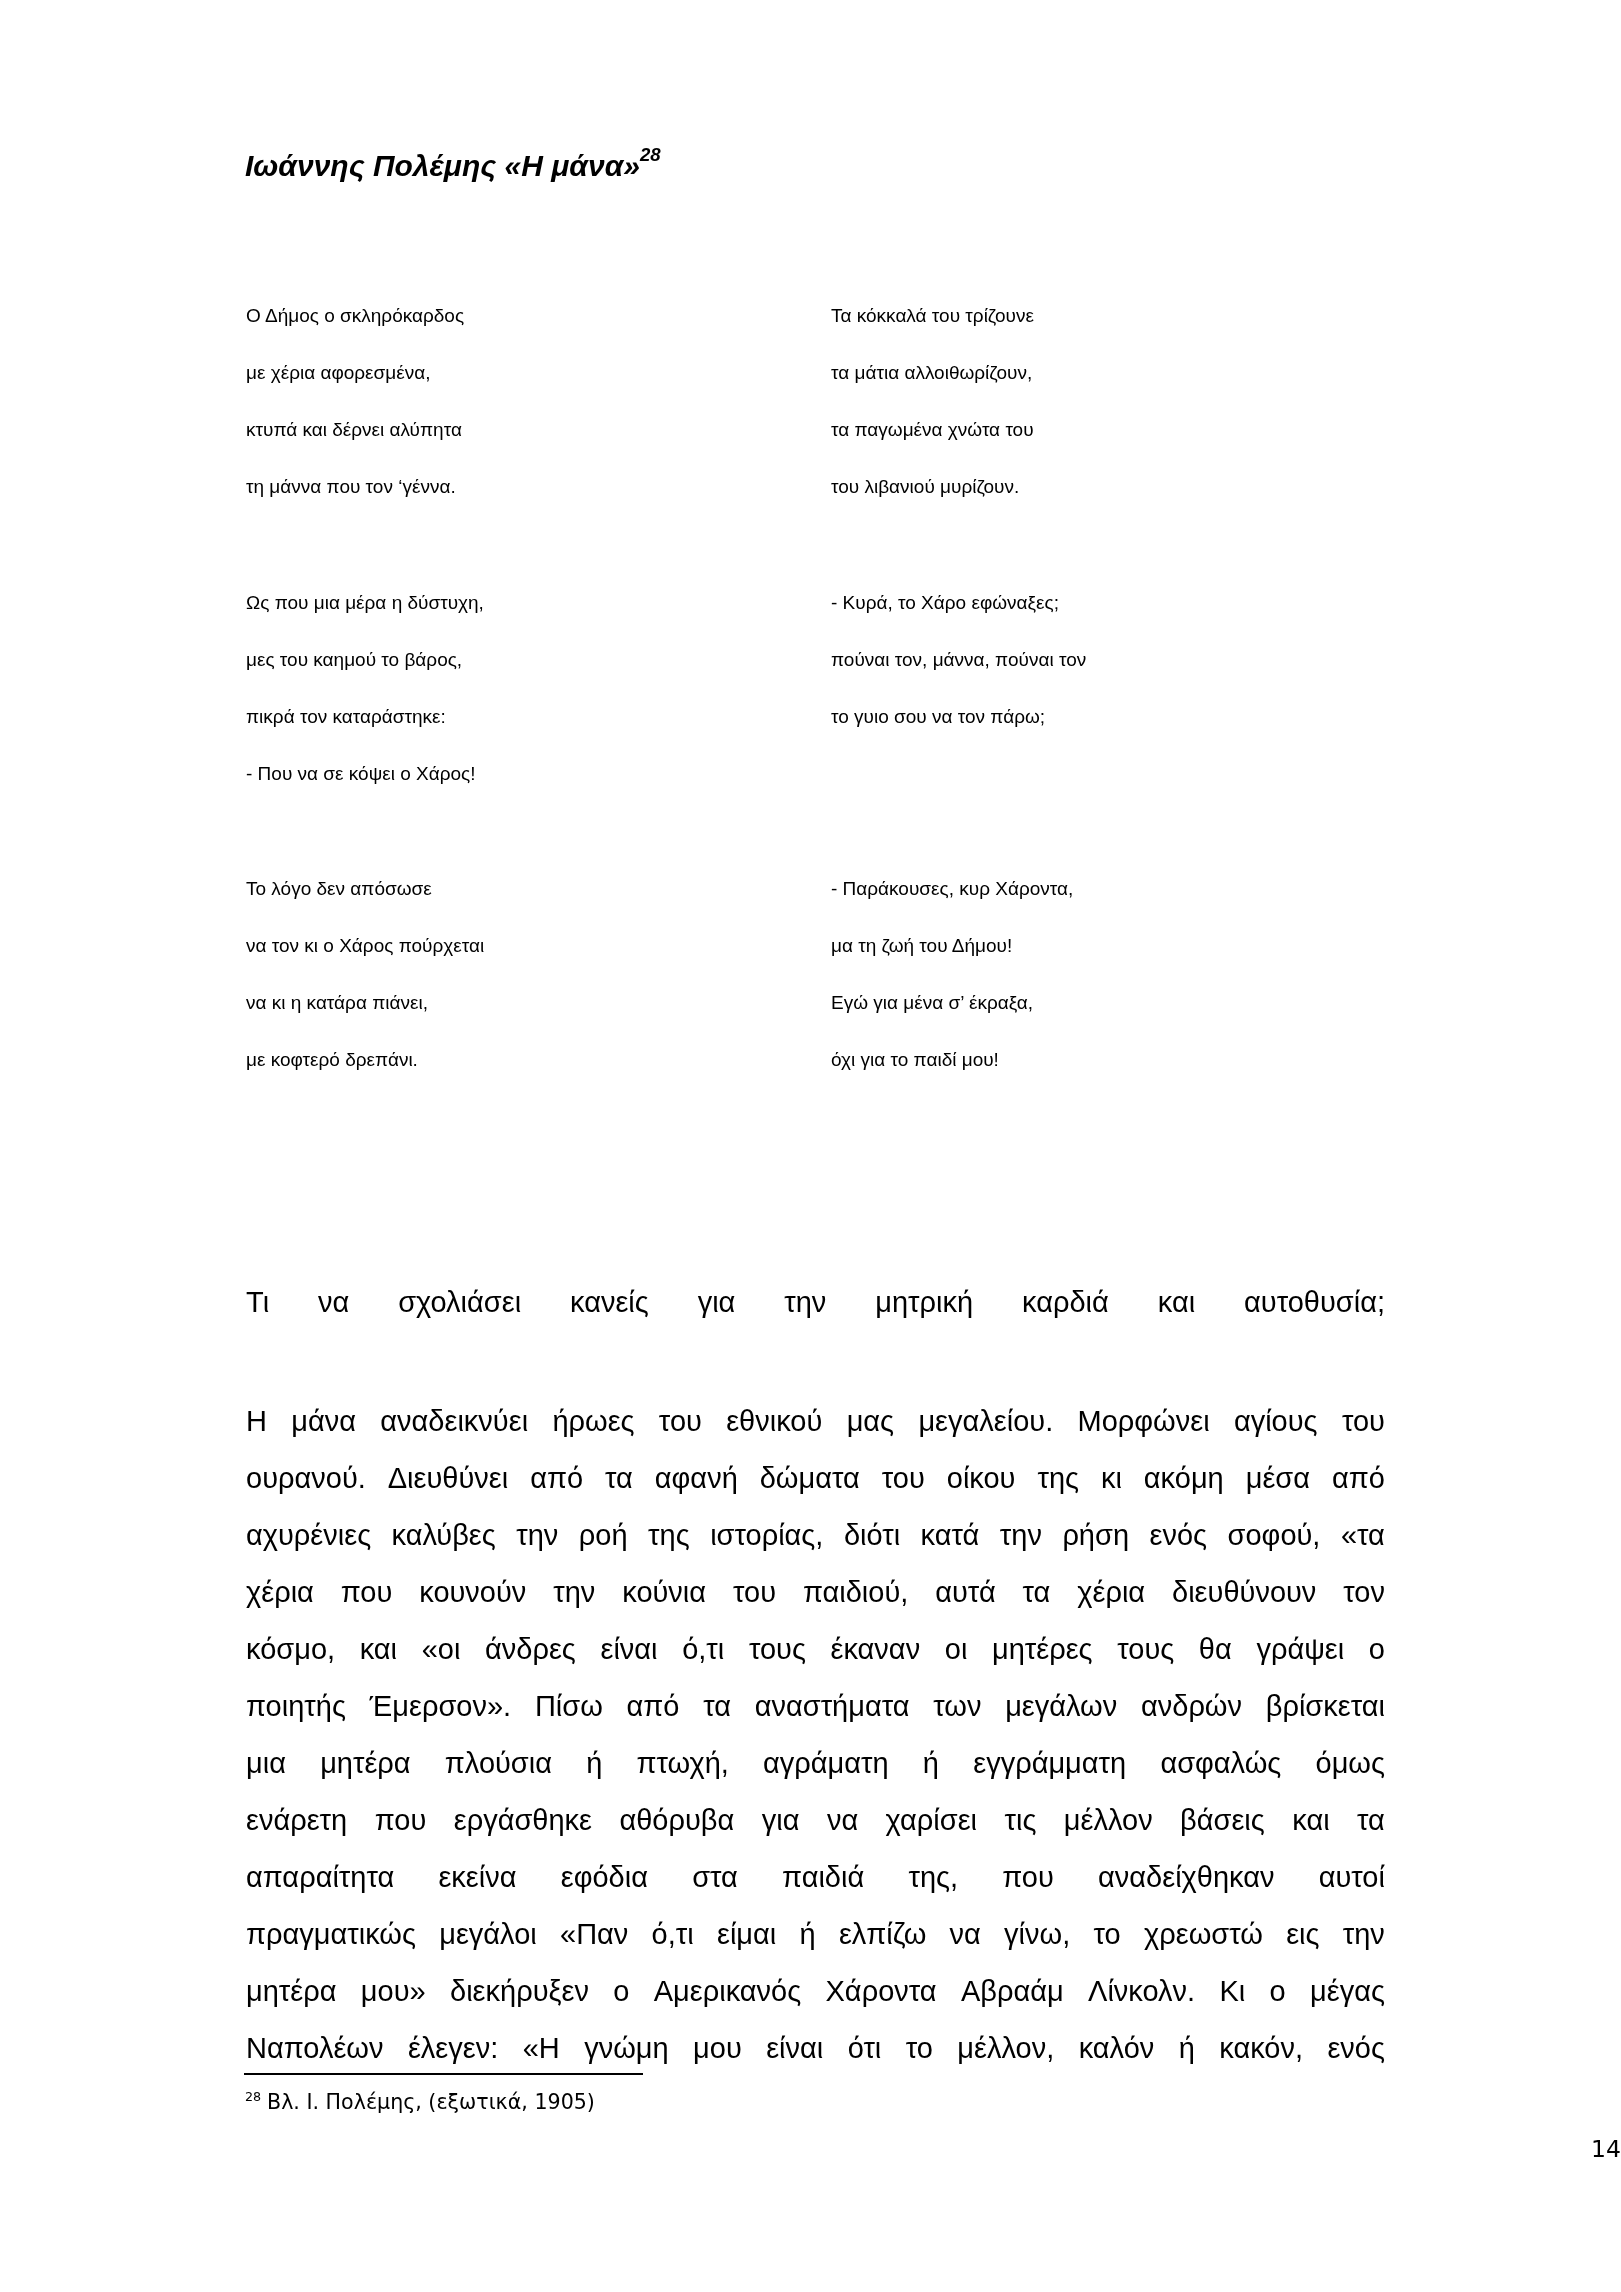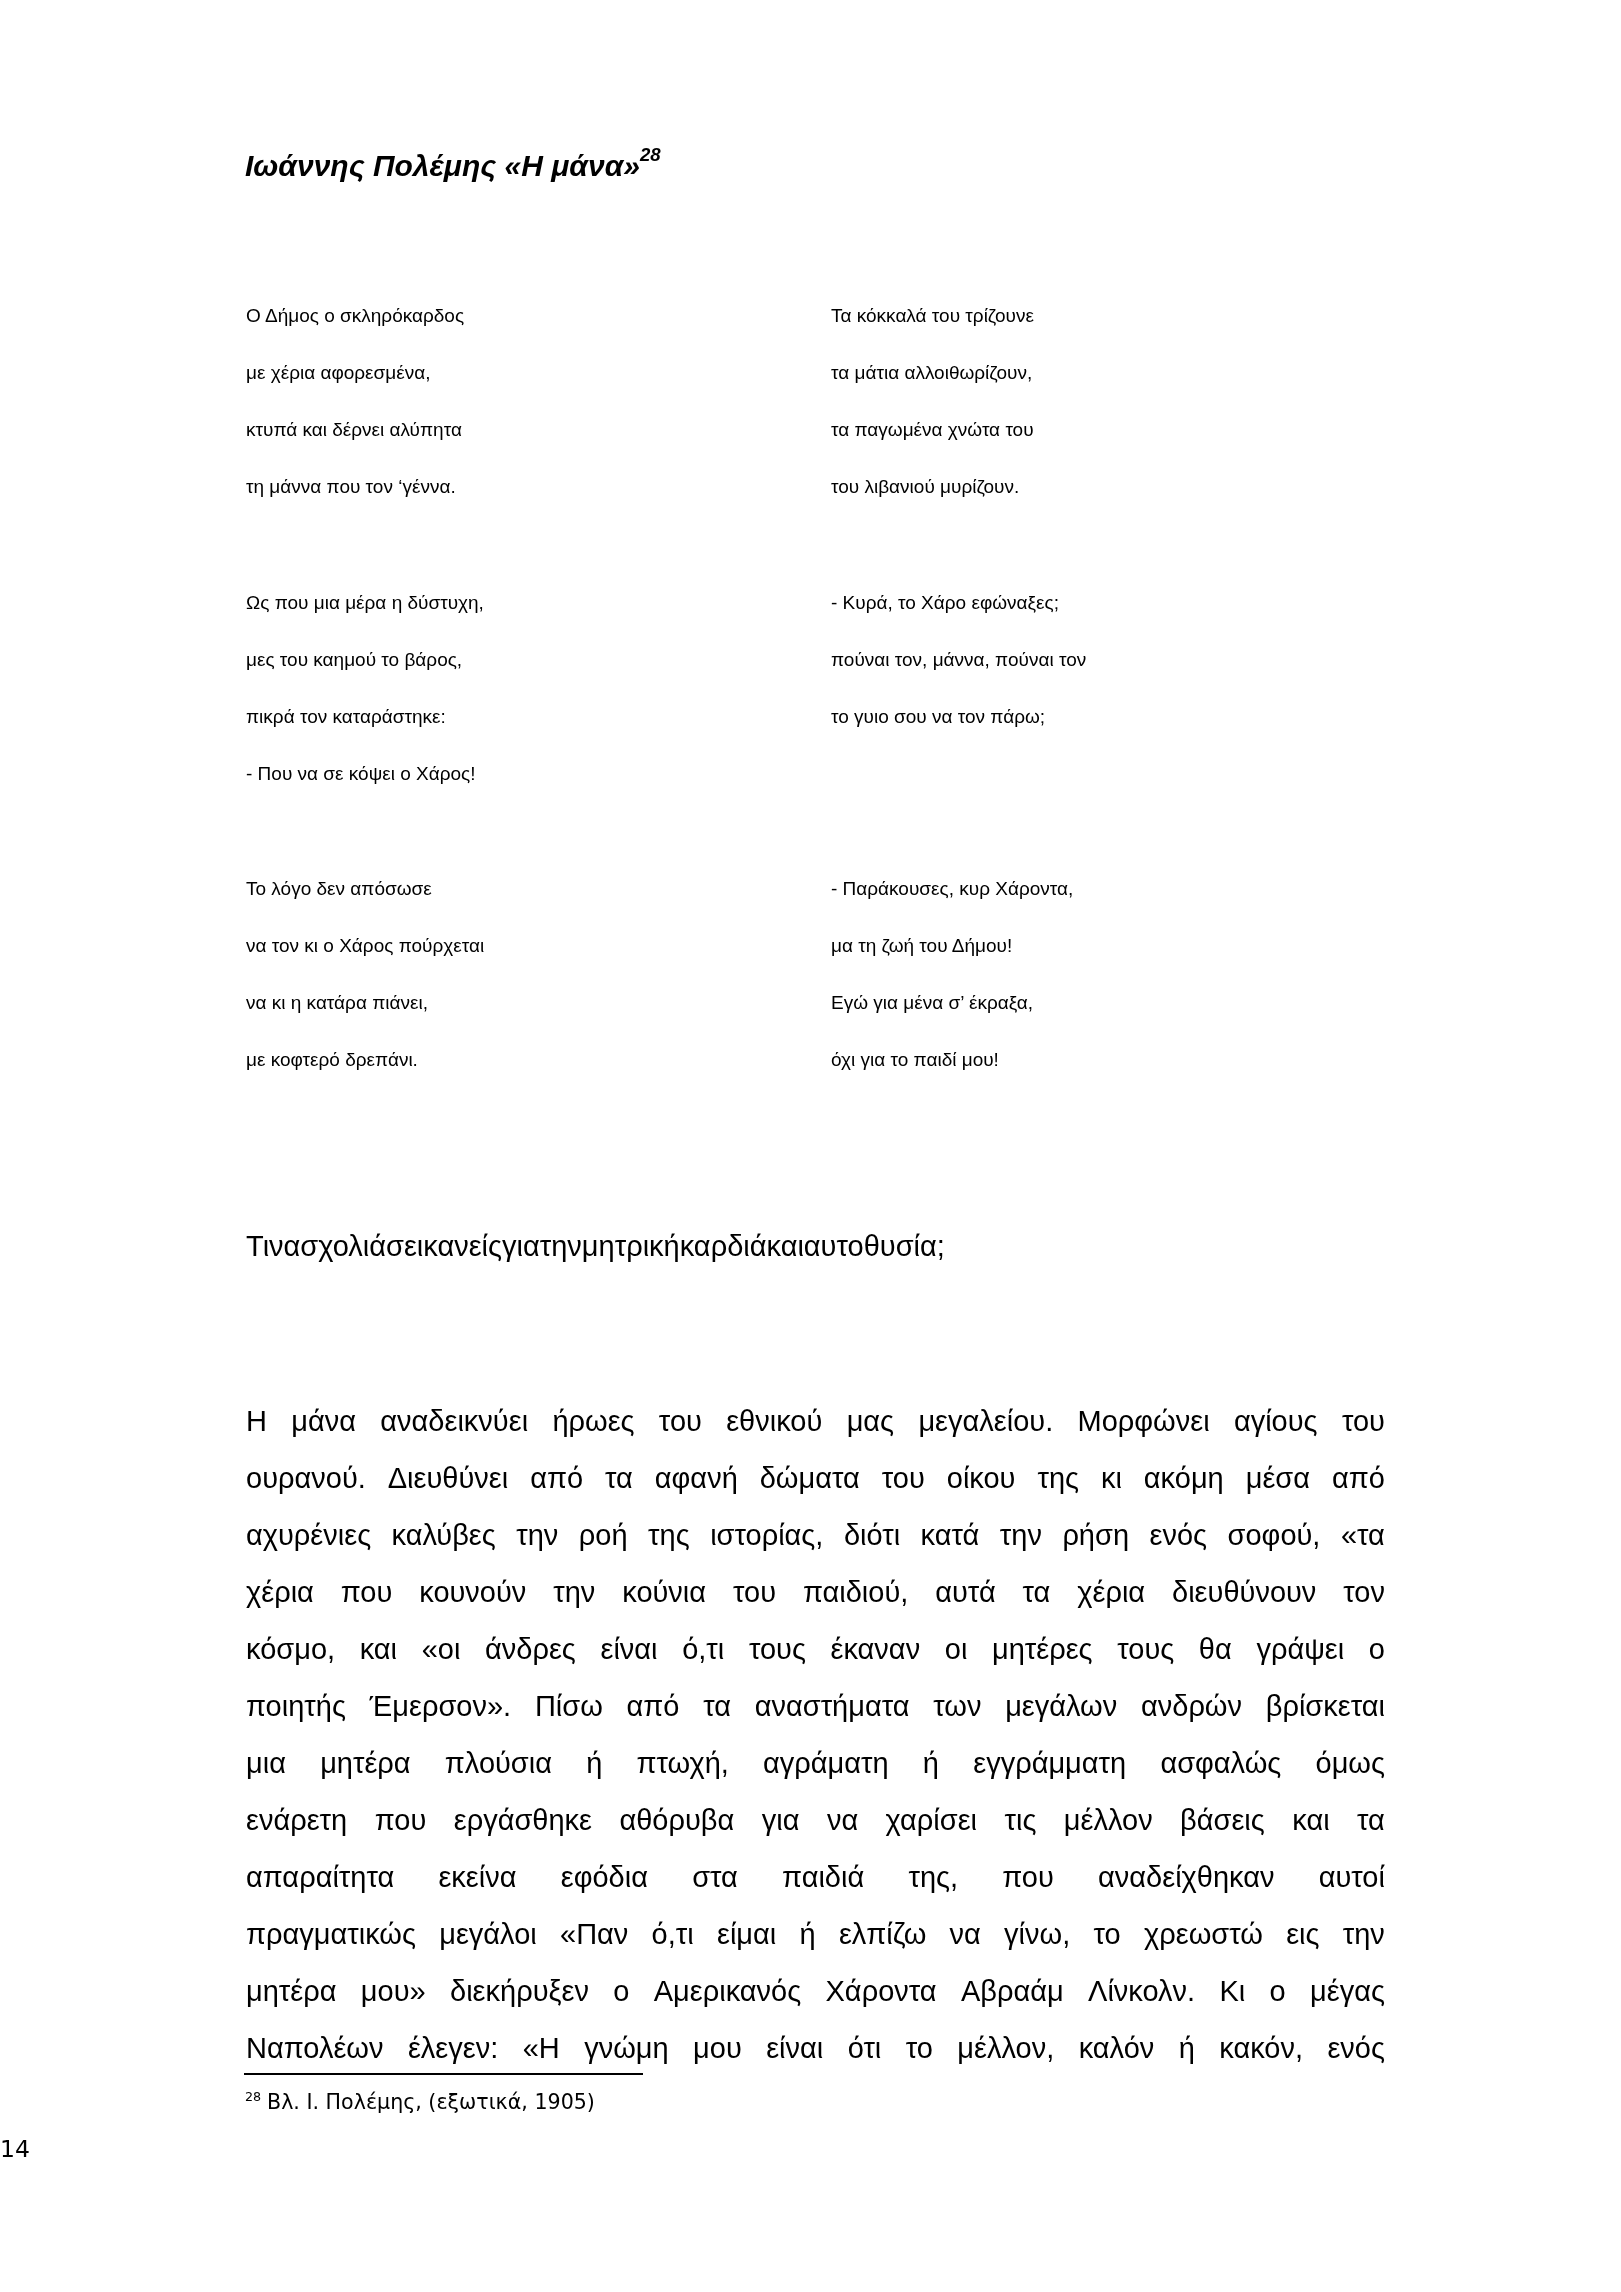--- a/index.html
+++ b/index.html
@@ -49,27 +49,27 @@
     .s2 { top: 574px; }
     .s3 { top: 860px; }
 
     .prose {
       position: absolute;
       left: 246px;
       width: 1139px;
       font-size: 29px;
     }
     .prose-question {
-      top: 1230px;
+      top: 1286px;
       text-align: justify;
       text-align-last: justify;
       letter-spacing: 0px;
       white-space: nowrap;
       display: flex;
-      justify-content: flex-start;
+      justify-content: space-between;
     }
     .prose-body {
       top: 1393px;
       line-height: 57px;
     }
     .prose-body .pline {
       display: flex;
       justify-content: space-between;
       height: 57px;
       white-space: nowrap;
@@ -97,21 +97,21 @@
       font-size: 12.7px;
       vertical-align: super;
       line-height: 0;
       margin-right: 5.9px;
     }
     .page-number {
       position: absolute;
       left: 0;
       width: 1621px;
       top: 2135px;
-      text-align: left;
+      text-align: right;
       font-family: "DejaVu Sans", "Liberation Sans", sans-serif;
       font-size: 23.5px;
       padding-left: 0;
       box-sizing: border-box;
     }
   </style>
 </head>
 <body>
 
 <h1 class="page-title" style="margin:0;"><span>Ιωάννης Πολέμης «Η μάνα»</span><sup>28</sup></h1>

